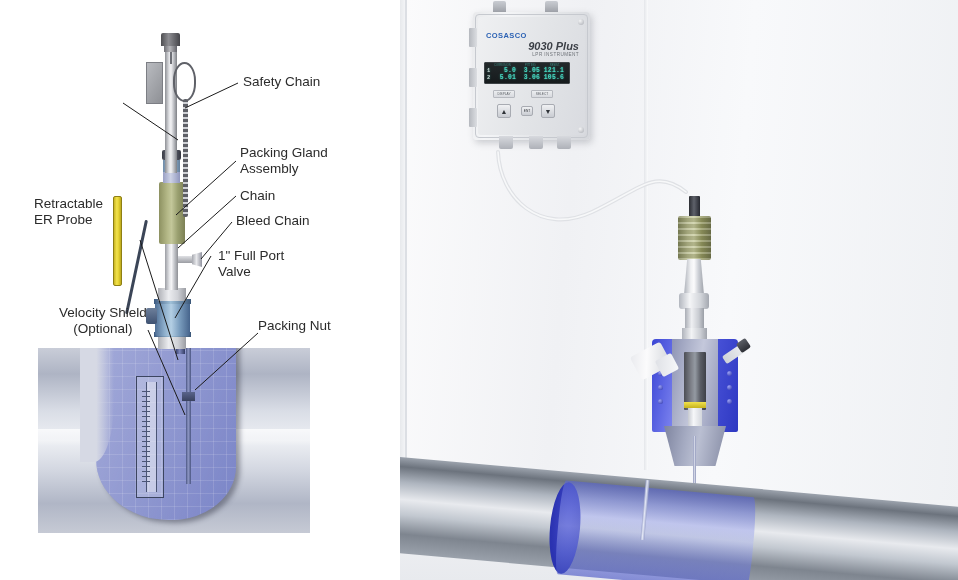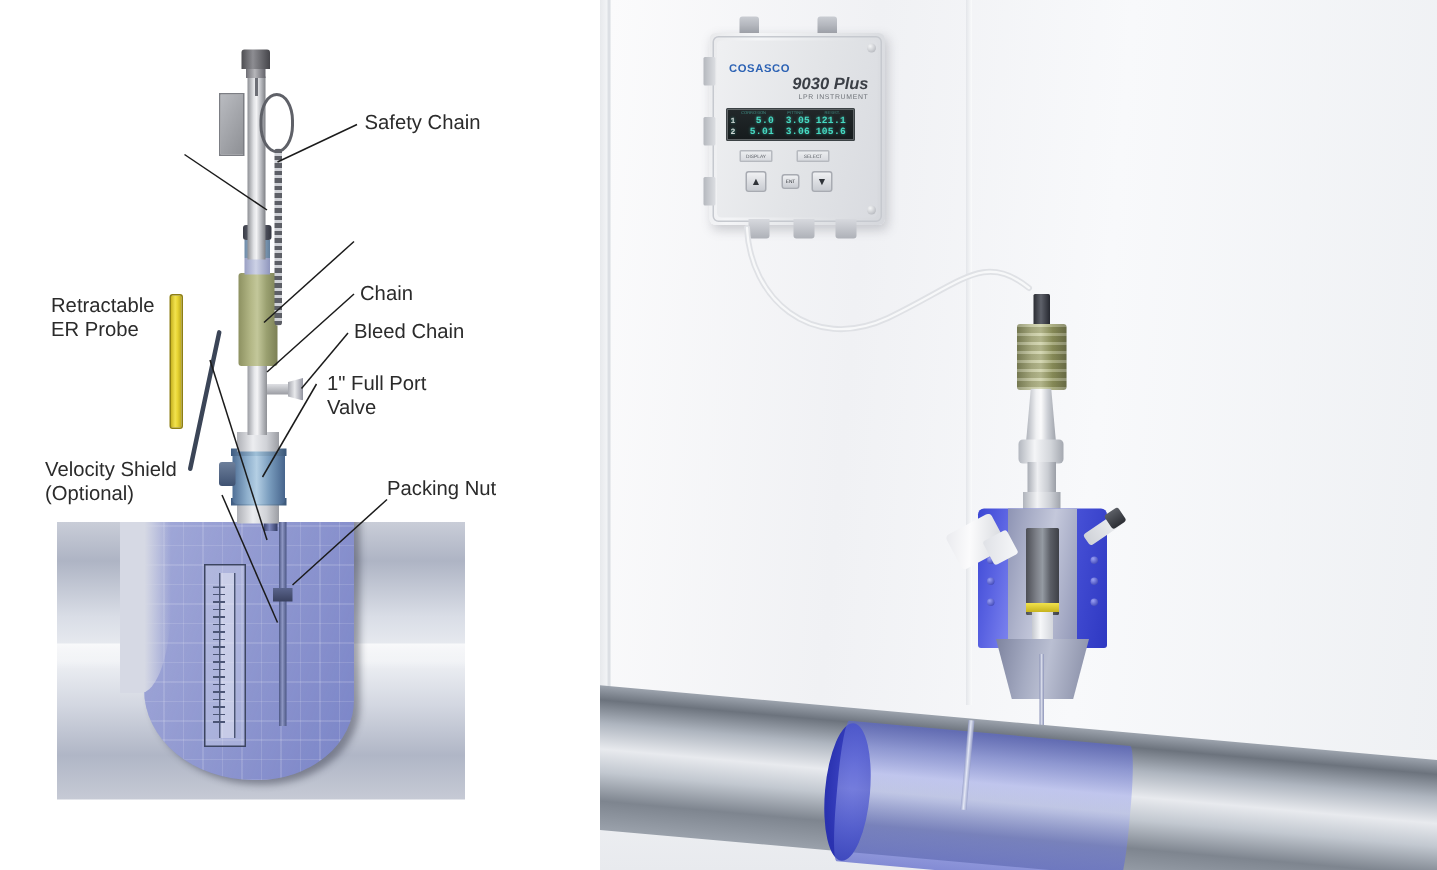--- a/index.html
+++ b/index.html
@@ -163,21 +163,21 @@
   .wall-corner{ position:absolute; left:5px; top:0; width:2px; height:580px;
     background:#dcdfe4; }
   .wall-main{ position:absolute; left:7px; top:0; width:551px; height:580px;
     background:linear-gradient(95deg,#fbfbfc 0%,#f0f1f4 30%,#f8f9fb 58%,#eef0f3 100%); }
   .wall-vedge{ position:absolute; left:244px; top:0; width:4px; height:470px;
     background:linear-gradient(90deg,#e4e6ea,#fafbfc); }
   .floor{ position:absolute; left:0; top:500px; width:558px; height:80px;
     background:linear-gradient(180deg,#f2f3f5,#e8eaee); }
 
   
-  #instrument{ position:absolute; left:73px; top:22px; width:117px; height:128px; }
+  #instrument{ position:absolute; left:73px; top:12px; width:117px; height:128px; }
   .encl-body{ position:absolute; inset:0;
     background:linear-gradient(100deg,#e9eaec 0%,#f4f5f7 24%,#e3e5e8 62%,#d5d7dc 100%);
     border-radius:4px; box-shadow:2px 3px 7px rgba(90,95,105,.28); }
   .encl-face{ position:absolute; left:5px; top:5px; width:107px; height:118px;
     background:linear-gradient(105deg,#eff0f2,#e2e4e7 55%,#d9dbe0);
     border-radius:3px; }
   .encl-lip{ position:absolute; left:2px; top:2px; width:113px; height:124px;
     border:1px solid #c6c9cf; border-radius:4px; }
   .hinge{ position:absolute; left:-4px; width:8px; height:19px;
     background:linear-gradient(90deg,#b5b8be,#dcdee2); border-radius:1px; }
@@ -344,27 +344,29 @@
         <line x1="232" y1="222" x2="201" y2="259"></line>
         <line x1="211" y1="256" x2="175" y2="318"></line>
         <line x1="123" y1="103" x2="178" y2="140"></line>
         <line x1="140" y1="240" x2="178" y2="360"></line>
         <line x1="148" y1="330" x2="185" y2="415"></line>
         <line x1="258" y1="333" x2="195" y2="390"></line>
       </g>
     </svg>
 
     <div class="lbl" style="left:243px; top:74px;">Safety Chain</div>
+    <div class="lbl" style="left:240px; top:145px;">Packing Gland
+Assembly</div>
     <div class="lbl" style="left:240px; top:188px;">Chain</div>
     <div class="lbl" style="left:236px; top:213px;">Bleed Chain</div>
     <div class="lbl" style="left:218px; top:248px;">1" Full Port
 Valve</div>
     <div class="lbl" style="left:34px; top:196px;">Retractable
 ER Probe</div>
-    <div class="lbl" style="left:30px; top:305px;">Velocity Shield
+    <div class="lbl" style="left:59px; top:305px;text-align:center;">Velocity Shield
 (Optional)</div>
     <div class="lbl" style="left:258px; top:318px;">Packing Nut</div>
   </div>
 
   <div id="right-panel">
     <div class="wall-main"></div>
     <div class="wall-vedge"></div>
     <div class="wall-left"></div>
     <div class="wall-corner"></div>
     <div class="floor"></div>

